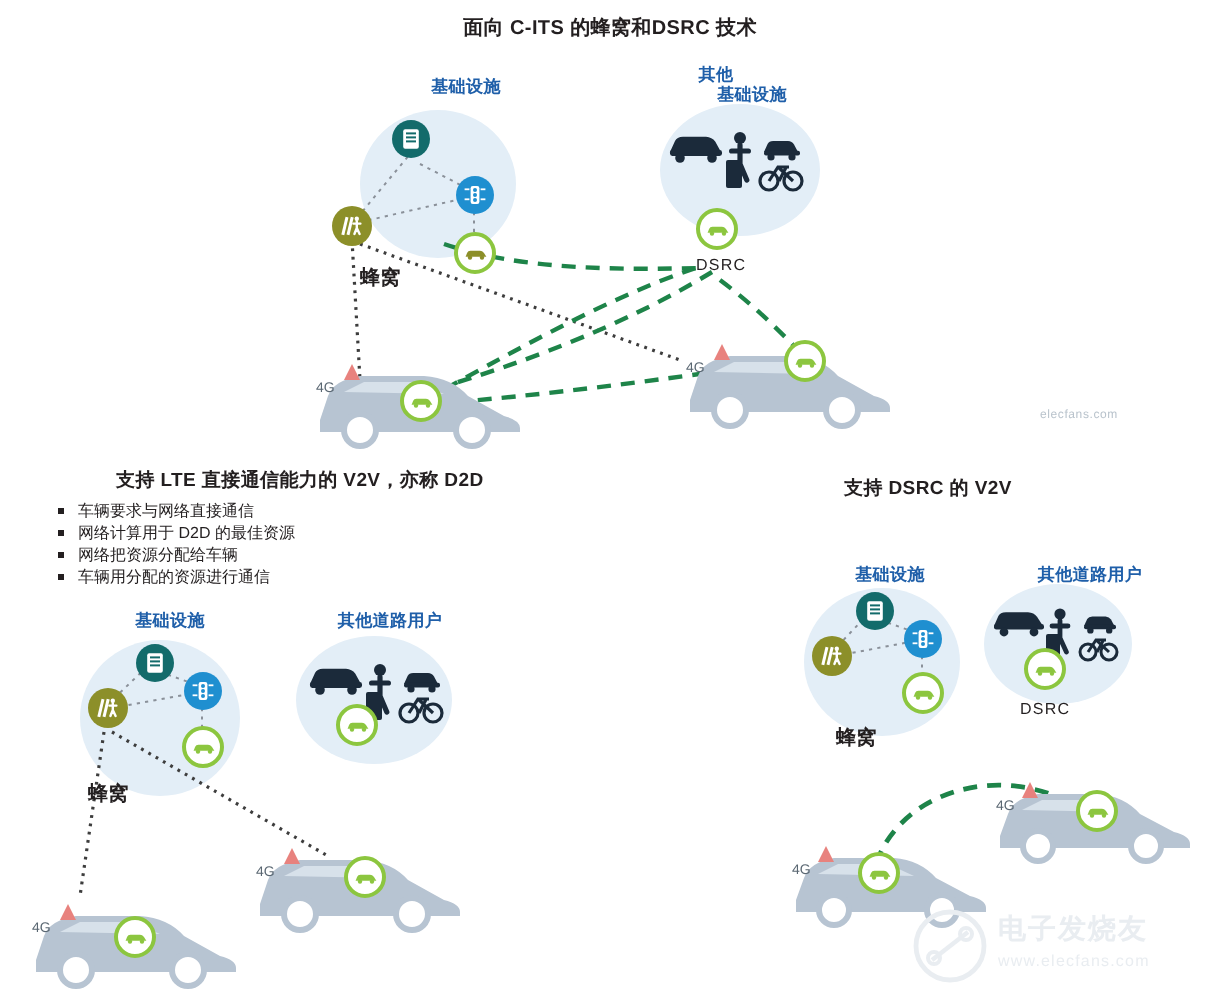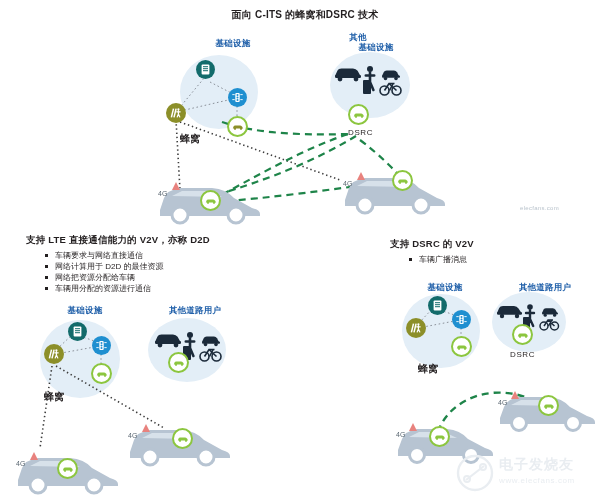--- a/index.html
+++ b/index.html
@@ -25,22 +25,23 @@
   }
   .node-label{
     font-size:10px;font-weight:bold;color:#231f20;letter-spacing:.2px;
   }
   .dsrc-label{
     font-size:8px;color:#231f20;letter-spacing:.6px;font-weight:normal;
   }
   .sec-title{
     font-size:9.5px;font-weight:bold;color:#231f20;letter-spacing:.2px;
     white-space:nowrap;
-  }
-  .bullets{margin:16px;padding:0;list-style:none;}
+    margin-left:32px;
+  }
+  .bullets{margin:0;padding:0;list-style:none;}
   .bullets li{
     font-size:8px;color:#231f20;line-height:11px;
     padding-left:13px;position:relative;white-space:nowrap;
   }
   .bullets li:before{
     content:"";position:absolute;left:3px;top:4px;
     width:3px;height:3px;background:#231f20;
   }
 
   
@@ -227,23 +228,20 @@
     <ul class="bullets" style="margin-top:3px;">
       <li>车辆要求与网络直接通信</li>
       <li>网络计算用于 D2D 的最佳资源</li>
       <li>网络把资源分配给车辆</li>
       <li>车辆用分配的资源进行通信</li>
     </ul>
   </div>
 
   <div class="abs" style="left:390px;top:238px;width:200px;">
     <div class="sec-title">支持 DSRC 的 V2V</div>
-    <ul class="bullets" style="margin-top:3px;">
-      <li>车辆广播消息</li>
-    </ul>
   </div>
 
   <div class="abs" style="left:0;top:300px;width:300px;height:200px;">
 
     <div class="abs grp-label" style="left:35px;top:5px;width:100px;">基础设施</div>
     <div class="abs grp-label" style="left:140px;top:5px;width:110px;">其他道路用户</div>
 
     <div class="halo" style="left:40px;top:20px;width:80px;height:78px;"></div>
     <div class="halo" style="left:148px;top:18px;width:78px;height:64px;"></div>
 

